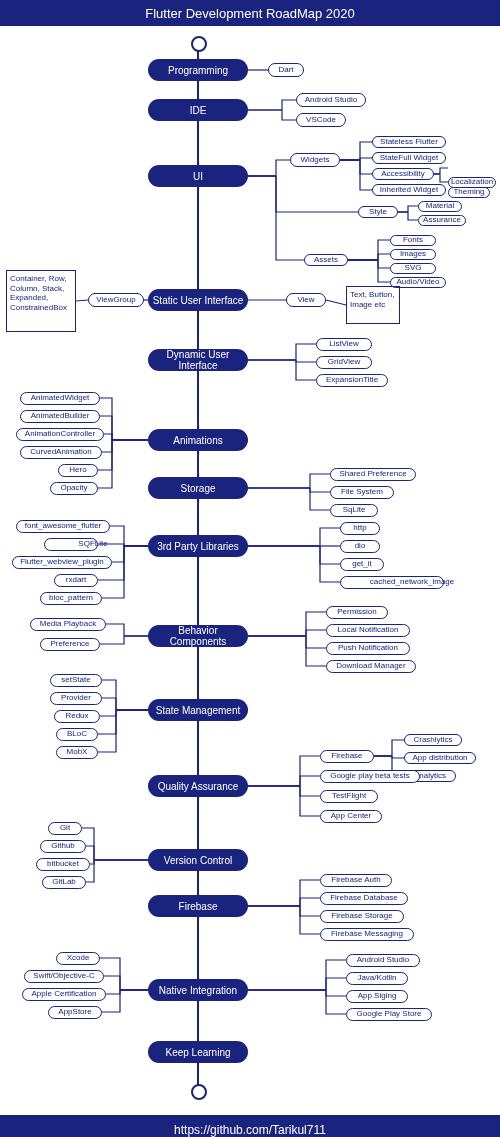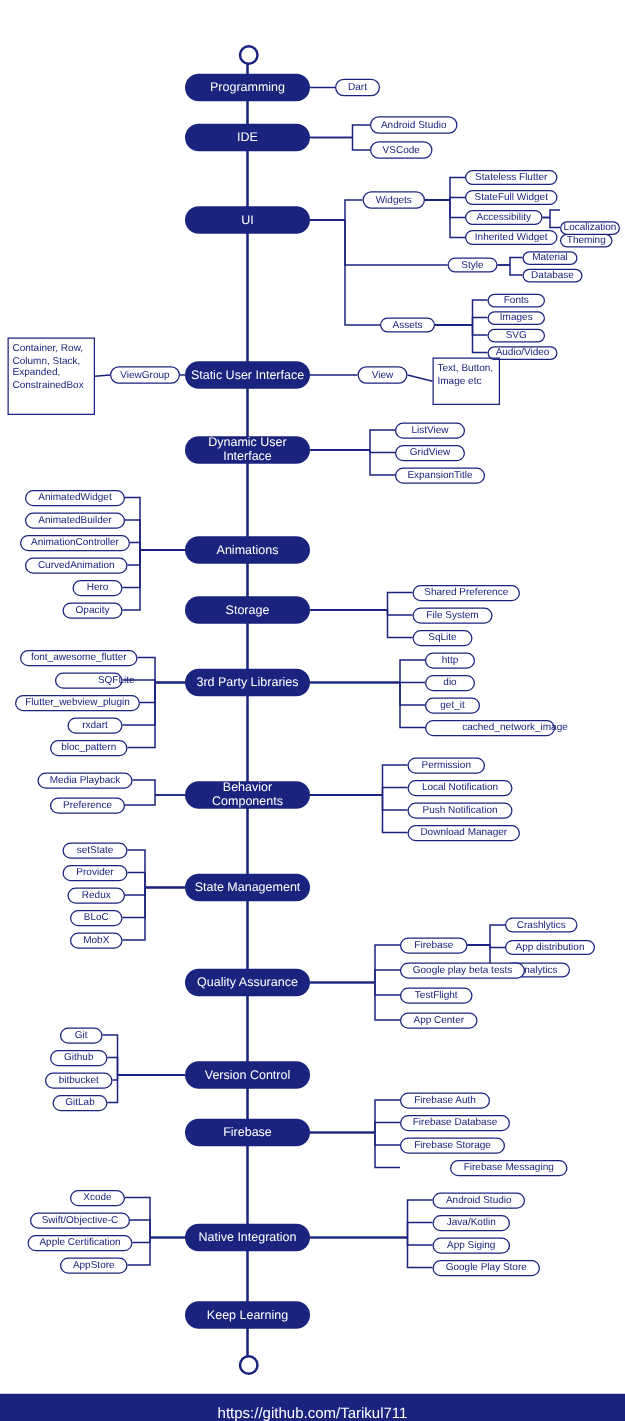--- a/index.html
+++ b/index.html
@@ -16,20 +16,23 @@
   .main-node{position:absolute;background:var(--blue);color:#fff;border-radius:12px;font-size:10px;display:flex;align-items:center;justify-content:center;text-align:center;padding:0 4px;box-sizing:border-box;}
   .chip{position:absolute;background:#fff;color:var(--outline);border:1px solid var(--outline);border-radius:10px;font-size:8px;display:flex;align-items:center;justify-content:center;text-align:center;padding:0 4px;box-sizing:border-box;line-height:1.1;}
   .note{position:absolute;border:1px solid var(--outline);font-size:8px;color:var(--outline);padding:3px;box-sizing:border-box;line-height:1.2;}
   .circ{position:absolute;border:2px solid var(--outline);background:#fff;border-radius:50%;}
   .spine{position:absolute;left:197px;width:2px;background:var(--line);}
 </style>
 </head>
 <body>
 <div class="canvas">
 
+<div class="titlebar">
+  <span>Flutter Development RoadMap 2020</span>
+</div>
 
 <div class="spine" style="top:48px;height:1040px;"></div>
 <div class="circ" style="left:191px;top:36px;width:12px;height:12px;"></div>
 <div class="circ" style="left:191px;top:1084px;width:12px;height:12px;"></div>
 
 <svg id="connectors" width="500" height="1137">
       <path d="M248 70 L268 70" stroke="var(--line)" stroke-width="1.2" fill="none"></path>
       <path d="M248 110 L282 110" stroke="var(--line)" stroke-width="1.2" fill="none"></path>
       <path d="M282 110 L282 100 L296 100" stroke="var(--line)" stroke-width="1.2" fill="none"></path>
       <path d="M248 110 L282 110" stroke="var(--line)" stroke-width="1.2" fill="none"></path>
@@ -189,21 +192,21 @@
       <div class="main-node" style="left: 148px; top: 165px; width: 100px; height: 22px;">UI</div>
       <div class="chip" style="left: 290px; top: 153px; width: 50px; height: 14px;">Widgets</div>
       <div class="chip" style="left: 372px; top: 136px; width: 74px; height: 12px;">Stateless Flutter</div>
       <div class="chip" style="left: 372px; top: 152px; width: 74px; height: 12px;">StateFull Widget</div>
       <div class="chip" style="left: 372px; top: 168px; width: 62px; height: 12px;">Accessibility</div>
       <div class="chip" style="left: 448px; top: 162.5px; width: 42px; height: 11px; margin-top: 24px;">Theming</div>
       <div class="chip" style="left: 448px; top: 176.5px; width: 48px; height: 11px;">Localization</div>
       <div class="chip" style="left: 372px; top: 184px; width: 74px; height: 12px;">Inherited Widget</div>
       <div class="chip" style="left: 358px; top: 206px; width: 40px; height: 12px;">Style</div>
       <div class="chip" style="left: 418px; top: 200.5px; width: 44px; height: 11px;">Material</div>
-      <div class="chip" style="left: 418px; top: 214.5px; width: 48px; height: 11px;">Database</div>
+      <div class="chip" style="left: 418px; top: 214.5px; width: 48px; height: 11px;">Assurance</div>
       <div class="chip" style="left: 304px; top: 254px; width: 44px; height: 12px;">Assets</div>
       <div class="chip" style="left: 390px; top: 234.5px; width: 46px; height: 11px;">Fonts</div>
       <div class="chip" style="left: 390px; top: 248.5px; width: 46px; height: 11px;">Images</div>
       <div class="chip" style="left: 390px; top: 262.5px; width: 46px; height: 11px;">SVG</div>
       <div class="chip" style="left: 390px; top: 276.5px; width: 56px; height: 11px;">Audio/Video</div>
       <div class="main-node" style="left: 148px; top: 289px; width: 100px; height: 22px;">Static User Interface</div>
       <div class="chip" style="left: 286px; top: 293px; width: 40px; height: 14px;">View</div>
       <div class="note" style="left: 346px; top: 286px; width: 54px; height: 38px;">Text,
 Button,
 Image etc</div>
@@ -262,21 +265,21 @@
       <div class="chip" style="left: 320px; top: 809.5px; width: 62px; height: 13px;">App Center</div>
       <div class="main-node" style="left: 148px; top: 849px; width: 100px; height: 22px;">Version Control</div>
       <div class="chip" style="left: 48px; top: 821.5px; width: 34px; height: 13px;">Git</div>
       <div class="chip" style="left: 40px; top: 839.5px; width: 46px; height: 13px;">Github</div>
       <div class="chip" style="left: 36px; top: 857.5px; width: 54px; height: 13px;">bitbucket</div>
       <div class="chip" style="left: 42px; top: 875.5px; width: 44px; height: 13px;">GitLab</div>
       <div class="main-node" style="left: 148px; top: 895px; width: 100px; height: 22px;">Firebase</div>
       <div class="chip" style="left: 320px; top: 873.5px; width: 72px; height: 13px;">Firebase Auth</div>
       <div class="chip" style="left: 320px; top: 891.5px; width: 88px; height: 13px;">Firebase Database</div>
       <div class="chip" style="left: 320px; top: 909.5px; width: 84px; height: 13px;">Firebase Storage</div>
-      <div class="chip" style="left: 320px; top: 927.5px; width: 94px; height: 13px; margin-left: 40px;">Firebase Messaging</div>
+      <div class="chip" style="left: 320px; top: 927.5px; width: 94px; height: 13px;">Firebase Messaging</div>
       <div class="main-node" style="left: 148px; top: 979px; width: 100px; height: 22px;">Native Integration</div>
       <div class="chip" style="left: 346px; top: 953.5px; width: 74px; height: 13px;">Android Studio</div>
       <div class="chip" style="left: 346px; top: 971.5px; width: 62px; height: 13px;">Java/Kotlin</div>
       <div class="chip" style="left: 346px; top: 989.5px; width: 62px; height: 13px;">App Siging</div>
       <div class="chip" style="left: 346px; top: 1007.5px; width: 86px; height: 13px;">Google Play Store</div>
       <div class="chip" style="left: 56px; top: 951.5px; width: 44px; height: 13px;">Xcode</div>
       <div class="chip" style="left: 24px; top: 969.5px; width: 80px; height: 13px;">Swift/Objective-C</div>
       <div class="chip" style="left: 22px; top: 987.5px; width: 84px; height: 13px;">Apple Certification</div>
       <div class="chip" style="left: 48px; top: 1005.5px; width: 54px; height: 13px;">AppStore</div>
       <div class="main-node" style="left: 148px; top: 1041px; width: 100px; height: 22px;">Keep Learning</div>

